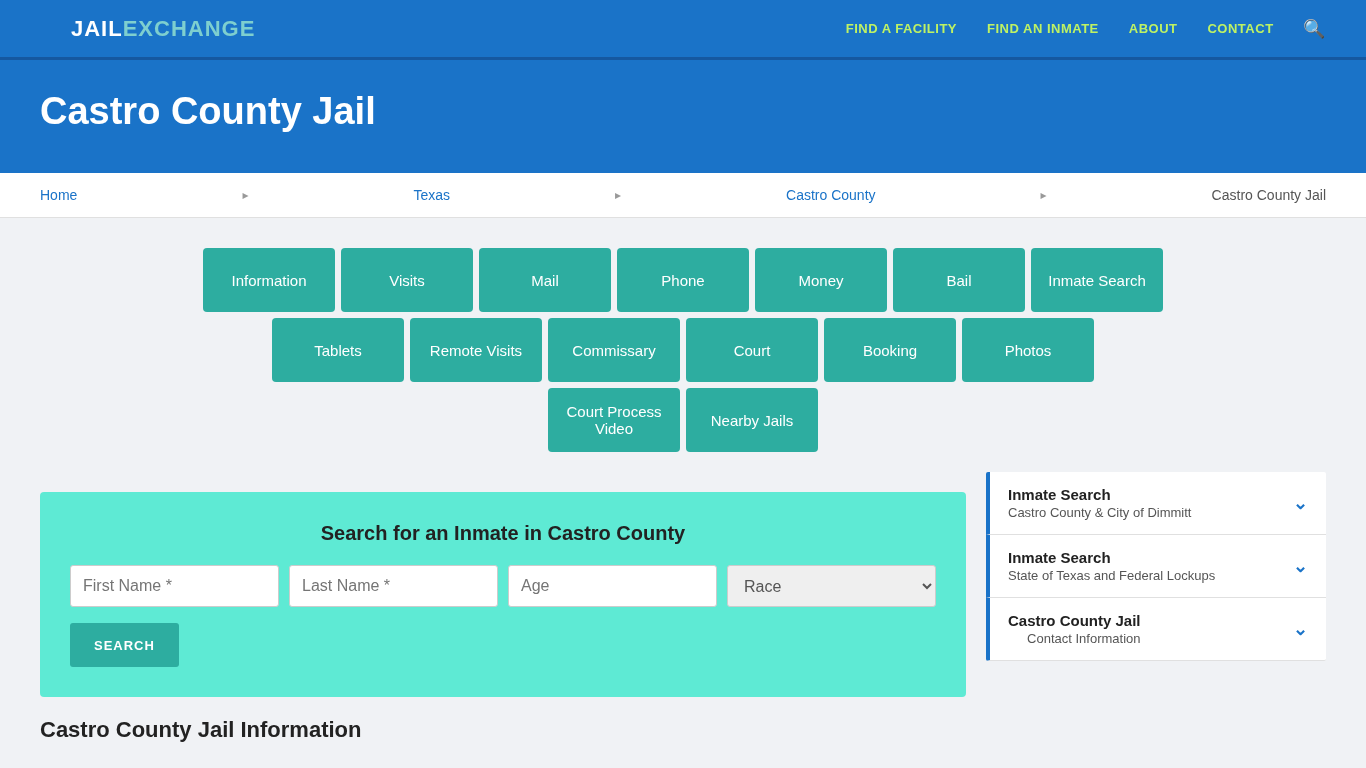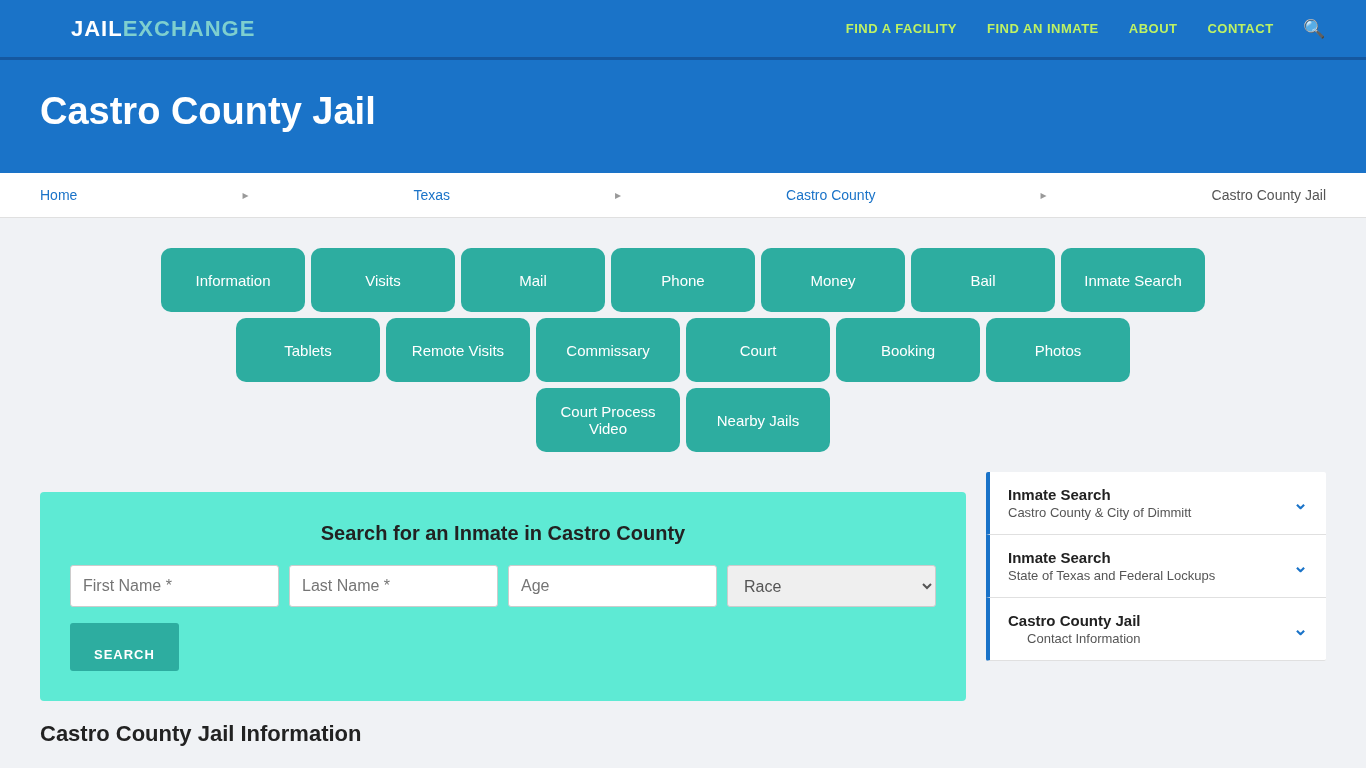--- a/index.html
+++ b/index.html
@@ -96,26 +96,26 @@
     }
     .grid-btn {
       background: #2dada0;
       color: white;
       border: none;
       cursor: pointer;
       font-size: 15px;
       font-weight: 500;
       padding: 0 10px;
       height: 64px;
-      width: 144px;
+      width: 132px;
       display: flex;
       align-items: center;
       justify-content: center;
       text-align: center;
-      border-radius: 10px;
+      border-radius: 4px;
       transition: background 0.2s;
     }
 
     
     .two-col {
       display: flex;
       gap: 20px;
       align-items: flex-start;
     }
 
@@ -149,26 +149,26 @@
       color: #555;
       height: 42px;
     }
     .search-fields input { flex: 1; min-width: 120px; }
     .search-fields select { flex: 1; min-width: 120px; }
     .search-btn {
       background: #2dada0;
       color: white;
       border: none;
       cursor: pointer;
-      padding: 24px 24px;
+      padding: 10px 24px;
       font-size: 13px;
       font-weight: 700;
       letter-spacing: 1px;
       border-radius: 3px;
-      height: 30px;
+      height: 44px;
     }
 
     
     .sidebar {
       width: 340px;
       flex-shrink: 0;
       display: flex;
       flex-direction: column;
       gap: 0;
     }

